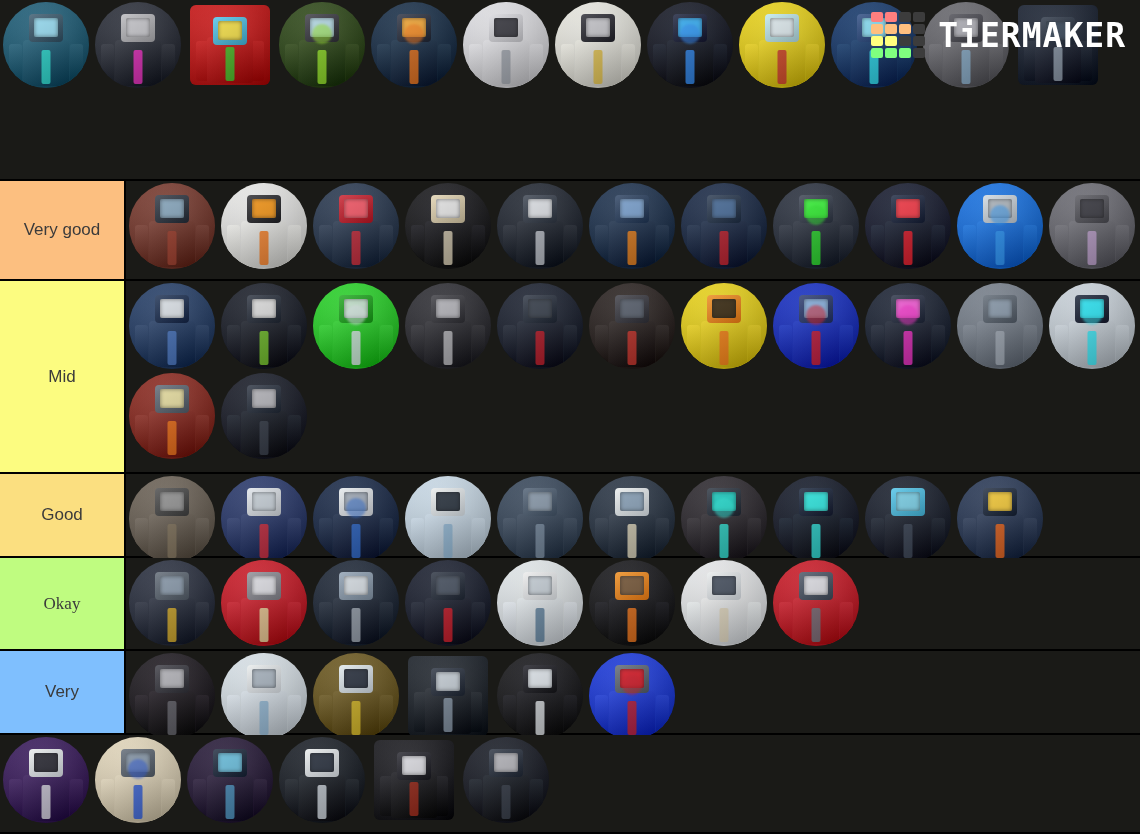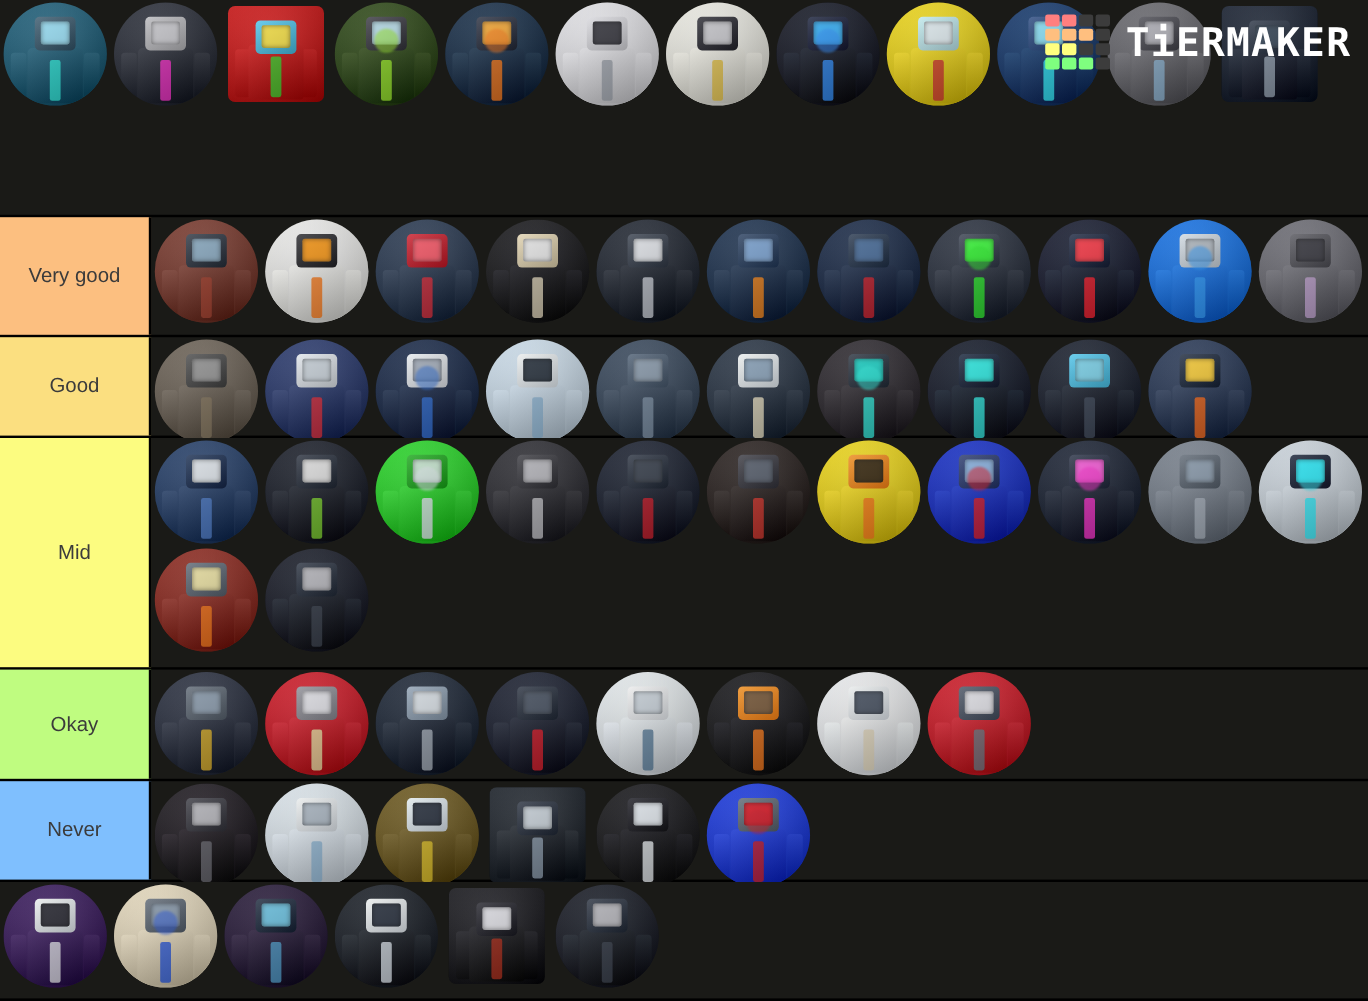--- a/index.html
+++ b/index.html
@@ -477,20 +477,252 @@
                 <div class="head" style="top: 12px; width: 34px; height: 28px; background: linear-gradient(150deg, rgb(105, 105, 112), rgb(55, 55, 62)); border-radius: 4px;">
                   <div class="screen" style="left: 5px; top: 4px; width: 24px; height: 19px; background: rgb(58, 58, 66); box-shadow: rgba(0, 0, 0, 0.55) 0px 0px 4px inset;"></div>
                 </div>
                 <div class="sheen"></div>
               </div>
             </div>
           </div>
         </div>
       </div>
     </div>
+    <div class="tier-row" style="height: 193px;">
+      <div class="tier-label" style="background: rgb(252, 252, 128);">
+        <span>Mid</span>
+      </div>
+      <div class="tier-items" style="background: rgb(26, 26, 23);">
+        <div class="item" title="blue-beast-cameraman">
+          <div class="thumb">
+            <div class="av">
+              <div class="circ" style="background: radial-gradient(circle at 50% 35%, rgb(56, 82, 124), rgb(10, 36, 78));">
+                <div class="armL" style="background: linear-gradient(rgb(48, 74, 116), rgb(8, 34, 76));"></div>
+                <div class="armR" style="background: linear-gradient(rgb(48, 74, 116), rgb(8, 34, 76));"></div>
+                <div class="torso" style="background: linear-gradient(160deg, rgb(52, 78, 120), rgb(4, 30, 72));">
+                  <div style="position: absolute; left: 50%; transform: translateX(-50%); bottom: 2px; width: 9px; height: 34px; border-radius: 2px; background: rgb(79, 127, 207); opacity: 0.85;"></div>
+                </div>
+                <div class="head" style="top: 12px; width: 34px; height: 28px; background: linear-gradient(150deg, rgb(46, 67, 102), rgb(0, 17, 52)); border-radius: 4px;">
+                  <div class="screen" style="left: 5px; top: 4px; width: 24px; height: 19px; background: rgb(232, 238, 244); box-shadow: rgba(0, 0, 0, 0.55) 0px 0px 4px inset;"></div>
+                </div>
+                <div class="sheen"></div>
+              </div>
+            </div>
+          </div>
+        </div>
+        <div class="item" title="green-pole-suit-man">
+          <div class="thumb">
+            <div class="av">
+              <div class="circ" style="background: radial-gradient(circle at 50% 35%, rgb(44, 49, 60), rgb(0, 3, 14));">
+                <div class="armL" style="background: linear-gradient(rgb(36, 41, 52), rgb(0, 1, 12));"></div>
+                <div class="armR" style="background: linear-gradient(rgb(36, 41, 52), rgb(0, 1, 12));"></div>
+                <div class="torso" style="background: linear-gradient(160deg, rgb(40, 45, 56), rgb(0, 0, 8));">
+                  <div style="position: absolute; left: 50%; transform: translateX(-50%); bottom: 2px; width: 9px; height: 34px; border-radius: 2px; background: rgb(127, 216, 44); opacity: 0.85;"></div>
+                </div>
+                <div class="head" style="top: 12px; width: 34px; height: 28px; background: linear-gradient(150deg, rgb(62, 69, 82), rgb(12, 19, 32)); border-radius: 4px;">
+                  <div class="screen" style="left: 5px; top: 4px; width: 24px; height: 19px; background: rgb(232, 232, 232); box-shadow: rgba(0, 0, 0, 0.55) 0px 0px 4px inset;"></div>
+                </div>
+                <div class="sheen"></div>
+              </div>
+            </div>
+          </div>
+        </div>
+        <div class="item" title="green-rocket-toilet">
+          <div class="thumb">
+            <div class="av">
+              <div class="circ" style="background: radial-gradient(circle at 50% 35%, rgb(60, 234, 60), rgb(14, 188, 14));">
+                <div class="armL" style="background: linear-gradient(rgb(52, 226, 52), rgb(12, 186, 12));"></div>
+                <div class="armR" style="background: linear-gradient(rgb(52, 226, 52), rgb(12, 186, 12));"></div>
+                <div class="torso" style="background: linear-gradient(160deg, rgb(56, 230, 56), rgb(8, 182, 8));">
+                  <div style="position: absolute; left: 50%; transform: translateX(-50%); bottom: 2px; width: 9px; height: 34px; border-radius: 2px; background: rgb(232, 240, 246); opacity: 0.85;"></div>
+                </div>
+                <div class="head" style="top: 12px; width: 34px; height: 28px; background: linear-gradient(150deg, rgb(50, 188, 50), rgb(0, 138, 0)); border-radius: 4px;">
+                  <div class="screen" style="left: 5px; top: 4px; width: 24px; height: 19px; background: rgb(207, 239, 216); box-shadow: rgba(0, 0, 0, 0.55) 0px 0px 4px inset;"></div>
+                </div>
+                <div class="glow" style="left: 50%; top: 22px; transform: translateX(-50%); width: 20px; height: 20px; background: rgb(232, 240, 246); opacity: 0.55;"></div>
+                <div class="sheen"></div>
+              </div>
+            </div>
+          </div>
+        </div>
+        <div class="item" title="static-screen-titan">
+          <div class="thumb">
+            <div class="av">
+              <div class="circ" style="background: radial-gradient(circle at 50% 35%, rgb(64, 64, 70), rgb(18, 18, 24));">
+                <div class="armL" style="background: linear-gradient(rgb(56, 56, 62), rgb(16, 16, 22));"></div>
+                <div class="armR" style="background: linear-gradient(rgb(56, 56, 62), rgb(16, 16, 22));"></div>
+                <div class="torso" style="background: linear-gradient(160deg, rgb(60, 60, 66), rgb(12, 12, 18));">
+                  <div style="position: absolute; left: 50%; transform: translateX(-50%); bottom: 2px; width: 9px; height: 34px; border-radius: 2px; background: rgb(200, 200, 204); opacity: 0.85;"></div>
+                </div>
+                <div class="head" style="top: 12px; width: 34px; height: 28px; background: linear-gradient(150deg, rgb(78, 78, 84), rgb(28, 28, 34)); border-radius: 4px;">
+                  <div class="screen noise" style="left: 5px; top: 4px; width: 24px; height: 19px; background: rgb(188, 188, 194); box-shadow: rgba(0, 0, 0, 0.55) 0px 0px 4px inset;"></div>
+                </div>
+                <div class="sheen"></div>
+              </div>
+            </div>
+          </div>
+        </div>
+        <div class="item" title="red-stripe-cameraman">
+          <div class="thumb">
+            <div class="av">
+              <div class="circ" style="background: radial-gradient(circle at 50% 35%, rgb(44, 51, 66), rgb(0, 5, 20));">
+                <div class="armL" style="background: linear-gradient(rgb(36, 43, 58), rgb(0, 3, 18));"></div>
+                <div class="armR" style="background: linear-gradient(rgb(36, 43, 58), rgb(0, 3, 18));"></div>
+                <div class="torso" style="background: linear-gradient(160deg, rgb(40, 47, 62), rgb(0, 0, 14));">
+                  <div style="position: absolute; left: 50%; transform: translateX(-50%); bottom: 2px; width: 9px; height: 34px; border-radius: 2px; background: rgb(208, 26, 40); opacity: 0.85;"></div>
+                </div>
+                <div class="head" style="top: 12px; width: 34px; height: 28px; background: linear-gradient(150deg, rgb(62, 70, 84), rgb(12, 20, 34)); border-radius: 4px;">
+                  <div class="screen" style="left: 5px; top: 4px; width: 24px; height: 19px; background: rgb(57, 65, 78); box-shadow: rgba(0, 0, 0, 0.55) 0px 0px 4px inset;"></div>
+                </div>
+                <div class="sheen"></div>
+              </div>
+            </div>
+          </div>
+        </div>
+        <div class="item" title="red-wing-tv-man">
+          <div class="thumb">
+            <div class="av">
+              <div class="circ" style="background: radial-gradient(circle at 50% 35%, rgb(60, 52, 50), rgb(14, 6, 4));">
+                <div class="armL" style="background: linear-gradient(rgb(52, 44, 42), rgb(12, 4, 2));"></div>
+                <div class="armR" style="background: linear-gradient(rgb(52, 44, 42), rgb(12, 4, 2));"></div>
+                <div class="torso" style="background: linear-gradient(160deg, rgb(56, 48, 46), rgb(8, 0, 0));">
+                  <div style="position: absolute; left: 50%; transform: translateX(-50%); bottom: 2px; width: 9px; height: 34px; border-radius: 2px; background: rgb(216, 52, 42); opacity: 0.85;"></div>
+                </div>
+                <div class="head" style="top: 12px; width: 34px; height: 28px; background: linear-gradient(150deg, rgb(78, 78, 86), rgb(28, 28, 36)); border-radius: 4px;">
+                  <div class="screen" style="left: 5px; top: 4px; width: 24px; height: 19px; background: rgb(90, 98, 112); box-shadow: rgba(0, 0, 0, 0.55) 0px 0px 4px inset;"></div>
+                </div>
+                <div class="sheen"></div>
+              </div>
+            </div>
+          </div>
+        </div>
+        <div class="item" title="pumpkin-head-speaker">
+          <div class="thumb">
+            <div class="av">
+              <div class="circ" style="background: radial-gradient(circle at 50% 35%, rgb(255, 234, 44), rgb(214, 188, 0));">
+                <div class="armL" style="background: linear-gradient(rgb(252, 226, 36), rgb(212, 186, 0));"></div>
+                <div class="armR" style="background: linear-gradient(rgb(252, 226, 36), rgb(212, 186, 0));"></div>
+                <div class="torso" style="background: linear-gradient(160deg, rgb(255, 230, 40), rgb(208, 182, 0));">
+                  <div style="position: absolute; left: 50%; transform: translateX(-50%); bottom: 2px; width: 9px; height: 34px; border-radius: 2px; background: rgb(255, 122, 24); opacity: 0.85;"></div>
+                </div>
+                <div class="head" style="top: 12px; width: 34px; height: 28px; background: linear-gradient(150deg, rgb(255, 158, 46), rgb(225, 108, 0)); border-radius: 4px;">
+                  <div class="screen" style="left: 5px; top: 4px; width: 24px; height: 19px; background: rgb(58, 42, 16); box-shadow: rgba(0, 0, 0, 0.55) 0px 0px 4px inset;"></div>
+                </div>
+                <div class="sheen"></div>
+              </div>
+            </div>
+          </div>
+        </div>
+        <div class="item" title="blue-red-tv-titan">
+          <div class="thumb">
+            <div class="av">
+              <div class="circ" style="background: radial-gradient(circle at 50% 35%, rgb(38, 66, 218), rgb(0, 20, 172));">
+                <div class="armL" style="background: linear-gradient(rgb(30, 58, 210), rgb(0, 18, 170));"></div>
+                <div class="armR" style="background: linear-gradient(rgb(30, 58, 210), rgb(0, 18, 170));"></div>
+                <div class="torso" style="background: linear-gradient(160deg, rgb(34, 62, 214), rgb(0, 14, 166));">
+                  <div style="position: absolute; left: 50%; transform: translateX(-50%); bottom: 2px; width: 9px; height: 34px; border-radius: 2px; background: rgb(224, 26, 40); opacity: 0.85;"></div>
+                </div>
+                <div class="head" style="top: 12px; width: 34px; height: 28px; background: linear-gradient(150deg, rgb(62, 78, 130), rgb(12, 28, 80)); border-radius: 4px;">
+                  <div class="screen" style="left: 5px; top: 4px; width: 24px; height: 19px; background: rgb(143, 184, 232); box-shadow: rgba(0, 0, 0, 0.55) 0px 0px 4px inset;"></div>
+                </div>
+                <div class="glow" style="left: 50%; top: 22px; transform: translateX(-50%); width: 20px; height: 20px; background: rgb(224, 26, 40); opacity: 0.55;"></div>
+                <div class="sheen"></div>
+              </div>
+            </div>
+          </div>
+        </div>
+        <div class="item" title="pink-glow-headphone-man">
+          <div class="thumb">
+            <div class="av">
+              <div class="circ" style="background: radial-gradient(circle at 50% 35%, rgb(46, 54, 71), rgb(0, 8, 25));">
+                <div class="armL" style="background: linear-gradient(rgb(38, 46, 63), rgb(0, 6, 23));"></div>
+                <div class="armR" style="background: linear-gradient(rgb(38, 46, 63), rgb(0, 6, 23));"></div>
+                <div class="torso" style="background: linear-gradient(160deg, rgb(42, 50, 67), rgb(0, 2, 19));">
+                  <div style="position: absolute; left: 50%; transform: translateX(-50%); bottom: 2px; width: 9px; height: 34px; border-radius: 2px; background: rgb(255, 47, 208); opacity: 0.85;"></div>
+                </div>
+                <div class="head" style="top: 12px; width: 34px; height: 28px; background: linear-gradient(150deg, rgb(60, 68, 88), rgb(10, 18, 38)); border-radius: 4px;">
+                  <div class="screen" style="left: 5px; top: 4px; width: 24px; height: 19px; background: rgb(255, 95, 224); box-shadow: rgba(0, 0, 0, 0.55) 0px 0px 4px inset;"></div>
+                </div>
+                <div class="glow" style="left: 50%; top: 22px; transform: translateX(-50%); width: 20px; height: 20px; background: rgb(255, 47, 208); opacity: 0.55;"></div>
+                <div class="sheen"></div>
+              </div>
+            </div>
+          </div>
+        </div>
+        <div class="item" title="grey-lens-cameraman">
+          <div class="thumb">
+            <div class="av">
+              <div class="circ" style="background: radial-gradient(circle at 50% 35%, rgb(140, 149, 161), rgb(94, 103, 115));">
+                <div class="armL" style="background: linear-gradient(rgb(132, 141, 153), rgb(92, 101, 113));"></div>
+                <div class="armR" style="background: linear-gradient(rgb(132, 141, 153), rgb(92, 101, 113));"></div>
+                <div class="torso" style="background: linear-gradient(160deg, rgb(136, 145, 157), rgb(88, 97, 109));">
+                  <div style="position: absolute; left: 50%; transform: translateX(-50%); bottom: 2px; width: 9px; height: 34px; border-radius: 2px; background: rgb(170, 180, 192); opacity: 0.85;"></div>
+                </div>
+                <div class="head" style="top: 12px; width: 34px; height: 28px; background: linear-gradient(150deg, rgb(114, 124, 136), rgb(64, 74, 86)); border-radius: 4px;">
+                  <div class="screen" style="left: 5px; top: 4px; width: 24px; height: 19px; background: rgb(143, 160, 178); box-shadow: rgba(0, 0, 0, 0.55) 0px 0px 4px inset;"></div>
+                </div>
+                <div class="sheen"></div>
+              </div>
+            </div>
+          </div>
+        </div>
+        <div class="item" title="cyan-core-titan">
+          <div class="thumb">
+            <div class="av">
+              <div class="circ" style="background: radial-gradient(circle at 50% 35%, rgb(225, 234, 242), rgb(179, 188, 196));">
+                <div class="armL" style="background: linear-gradient(rgb(217, 226, 234), rgb(177, 186, 194));"></div>
+                <div class="armR" style="background: linear-gradient(rgb(217, 226, 234), rgb(177, 186, 194));"></div>
+                <div class="torso" style="background: linear-gradient(160deg, rgb(221, 230, 238), rgb(173, 182, 190));">
+                  <div style="position: absolute; left: 50%; transform: translateX(-50%); bottom: 2px; width: 9px; height: 34px; border-radius: 2px; background: rgb(47, 240, 255); opacity: 0.85;"></div>
+                </div>
+                <div class="head" style="top: 12px; width: 34px; height: 28px; background: linear-gradient(150deg, rgb(42, 54, 74), rgb(0, 4, 24)); border-radius: 4px;">
+                  <div class="screen" style="left: 5px; top: 4px; width: 24px; height: 19px; background: rgb(47, 240, 255); box-shadow: rgba(0, 0, 0, 0.55) 0px 0px 4px inset;"></div>
+                </div>
+                <div class="glow" style="left: 50%; top: 22px; transform: translateX(-50%); width: 20px; height: 20px; background: rgb(47, 240, 255); opacity: 0.55;"></div>
+                <div class="sheen"></div>
+              </div>
+            </div>
+          </div>
+        </div>
+        <div class="item" title="orange-red-suit-cameraman">
+          <div class="thumb">
+            <div class="av">
+              <div class="circ" style="background: radial-gradient(circle at 50% 35%, rgb(160, 60, 50), rgb(114, 14, 4));">
+                <div class="armL" style="background: linear-gradient(rgb(152, 52, 42), rgb(112, 12, 2));"></div>
+                <div class="armR" style="background: linear-gradient(rgb(152, 52, 42), rgb(112, 12, 2));"></div>
+                <div class="torso" style="background: linear-gradient(160deg, rgb(156, 56, 46), rgb(108, 8, 0));">
+                  <div style="position: absolute; left: 50%; transform: translateX(-50%); bottom: 2px; width: 9px; height: 34px; border-radius: 2px; background: rgb(255, 122, 24); opacity: 0.85;"></div>
+                </div>
+                <div class="head" style="top: 12px; width: 34px; height: 28px; background: linear-gradient(150deg, rgb(114, 124, 136), rgb(64, 74, 86)); border-radius: 4px;">
+                  <div class="screen" style="left: 5px; top: 4px; width: 24px; height: 19px; background: rgb(242, 232, 168); box-shadow: rgba(0, 0, 0, 0.55) 0px 0px 4px inset;"></div>
+                </div>
+                <div class="sheen"></div>
+              </div>
+            </div>
+          </div>
+        </div>
+        <div class="item" title="dark-static-tv-man">
+          <div class="thumb">
+            <div class="av">
+              <div class="circ" style="background: radial-gradient(circle at 50% 35%, rgb(40, 46, 58), rgb(0, 0, 12));">
+                <div class="armL" style="background: linear-gradient(rgb(32, 38, 50), rgb(0, 0, 10));"></div>
+                <div class="armR" style="background: linear-gradient(rgb(32, 38, 50), rgb(0, 0, 10));"></div>
+                <div class="torso" style="background: linear-gradient(160deg, rgb(36, 42, 54), rgb(0, 0, 6));">
+                  <div style="position: absolute; left: 50%; transform: translateX(-50%); bottom: 2px; width: 9px; height: 34px; border-radius: 2px; background: rgb(57, 65, 78); opacity: 0.85;"></div>
+                </div>
+                <div class="head" style="top: 12px; width: 34px; height: 28px; background: linear-gradient(150deg, rgb(62, 70, 84), rgb(12, 20, 34)); border-radius: 4px;">
+                  <div class="screen noise" style="left: 5px; top: 4px; width: 24px; height: 19px; background: rgb(188, 188, 194); box-shadow: rgba(0, 0, 0, 0.55) 0px 0px 4px inset;"></div>
+                </div>
+                <div class="sheen"></div>
+              </div>
+            </div>
+          </div>
+        </div>
+      </div>
+    </div>
     <div class="tier-row" style="height: 84px;">
       <div class="tier-label" style="background: rgb(251, 223, 128);">
         <span>Good</span>
       </div>
       <div class="tier-items" style="background: rgb(26, 26, 23);">
         <div class="item" title="armored-camera-soldier">
           <div class="thumb">
             <div class="av">
               <div class="circ" style="background: radial-gradient(circle at 50% 35%, rgb(128, 118, 106), rgb(82, 72, 60));">
                 <div class="armL" style="background: linear-gradient(rgb(120, 110, 98), rgb(80, 70, 58));"></div>
@@ -656,254 +888,22 @@
                 <div class="head" style="top: 12px; width: 34px; height: 28px; background: linear-gradient(150deg, rgb(50, 62, 82), rgb(0, 12, 32)); border-radius: 4px;">
                   <div class="screen" style="left: 5px; top: 4px; width: 24px; height: 19px; background: rgb(255, 210, 58); box-shadow: rgba(0, 0, 0, 0.55) 0px 0px 4px inset;"></div>
                 </div>
                 <div class="sheen"></div>
               </div>
             </div>
           </div>
         </div>
       </div>
     </div>
-    <div class="tier-row" style="height: 193px;">
-      <div class="tier-label" style="background: rgb(252, 252, 128);">
-        <span>Mid</span>
-      </div>
-      <div class="tier-items" style="background: rgb(26, 26, 23);">
-        <div class="item" title="blue-beast-cameraman">
-          <div class="thumb">
-            <div class="av">
-              <div class="circ" style="background: radial-gradient(circle at 50% 35%, rgb(56, 82, 124), rgb(10, 36, 78));">
-                <div class="armL" style="background: linear-gradient(rgb(48, 74, 116), rgb(8, 34, 76));"></div>
-                <div class="armR" style="background: linear-gradient(rgb(48, 74, 116), rgb(8, 34, 76));"></div>
-                <div class="torso" style="background: linear-gradient(160deg, rgb(52, 78, 120), rgb(4, 30, 72));">
-                  <div style="position: absolute; left: 50%; transform: translateX(-50%); bottom: 2px; width: 9px; height: 34px; border-radius: 2px; background: rgb(79, 127, 207); opacity: 0.85;"></div>
-                </div>
-                <div class="head" style="top: 12px; width: 34px; height: 28px; background: linear-gradient(150deg, rgb(46, 67, 102), rgb(0, 17, 52)); border-radius: 4px;">
-                  <div class="screen" style="left: 5px; top: 4px; width: 24px; height: 19px; background: rgb(232, 238, 244); box-shadow: rgba(0, 0, 0, 0.55) 0px 0px 4px inset;"></div>
-                </div>
-                <div class="sheen"></div>
-              </div>
-            </div>
-          </div>
-        </div>
-        <div class="item" title="green-pole-suit-man">
-          <div class="thumb">
-            <div class="av">
-              <div class="circ" style="background: radial-gradient(circle at 50% 35%, rgb(44, 49, 60), rgb(0, 3, 14));">
-                <div class="armL" style="background: linear-gradient(rgb(36, 41, 52), rgb(0, 1, 12));"></div>
-                <div class="armR" style="background: linear-gradient(rgb(36, 41, 52), rgb(0, 1, 12));"></div>
-                <div class="torso" style="background: linear-gradient(160deg, rgb(40, 45, 56), rgb(0, 0, 8));">
-                  <div style="position: absolute; left: 50%; transform: translateX(-50%); bottom: 2px; width: 9px; height: 34px; border-radius: 2px; background: rgb(127, 216, 44); opacity: 0.85;"></div>
-                </div>
-                <div class="head" style="top: 12px; width: 34px; height: 28px; background: linear-gradient(150deg, rgb(62, 69, 82), rgb(12, 19, 32)); border-radius: 4px;">
-                  <div class="screen" style="left: 5px; top: 4px; width: 24px; height: 19px; background: rgb(232, 232, 232); box-shadow: rgba(0, 0, 0, 0.55) 0px 0px 4px inset;"></div>
-                </div>
-                <div class="sheen"></div>
-              </div>
-            </div>
-          </div>
-        </div>
-        <div class="item" title="green-rocket-toilet">
-          <div class="thumb">
-            <div class="av">
-              <div class="circ" style="background: radial-gradient(circle at 50% 35%, rgb(60, 234, 60), rgb(14, 188, 14));">
-                <div class="armL" style="background: linear-gradient(rgb(52, 226, 52), rgb(12, 186, 12));"></div>
-                <div class="armR" style="background: linear-gradient(rgb(52, 226, 52), rgb(12, 186, 12));"></div>
-                <div class="torso" style="background: linear-gradient(160deg, rgb(56, 230, 56), rgb(8, 182, 8));">
-                  <div style="position: absolute; left: 50%; transform: translateX(-50%); bottom: 2px; width: 9px; height: 34px; border-radius: 2px; background: rgb(232, 240, 246); opacity: 0.85;"></div>
-                </div>
-                <div class="head" style="top: 12px; width: 34px; height: 28px; background: linear-gradient(150deg, rgb(50, 188, 50), rgb(0, 138, 0)); border-radius: 4px;">
-                  <div class="screen" style="left: 5px; top: 4px; width: 24px; height: 19px; background: rgb(207, 239, 216); box-shadow: rgba(0, 0, 0, 0.55) 0px 0px 4px inset;"></div>
-                </div>
-                <div class="glow" style="left: 50%; top: 22px; transform: translateX(-50%); width: 20px; height: 20px; background: rgb(232, 240, 246); opacity: 0.55;"></div>
-                <div class="sheen"></div>
-              </div>
-            </div>
-          </div>
-        </div>
-        <div class="item" title="static-screen-titan">
-          <div class="thumb">
-            <div class="av">
-              <div class="circ" style="background: radial-gradient(circle at 50% 35%, rgb(64, 64, 70), rgb(18, 18, 24));">
-                <div class="armL" style="background: linear-gradient(rgb(56, 56, 62), rgb(16, 16, 22));"></div>
-                <div class="armR" style="background: linear-gradient(rgb(56, 56, 62), rgb(16, 16, 22));"></div>
-                <div class="torso" style="background: linear-gradient(160deg, rgb(60, 60, 66), rgb(12, 12, 18));">
-                  <div style="position: absolute; left: 50%; transform: translateX(-50%); bottom: 2px; width: 9px; height: 34px; border-radius: 2px; background: rgb(200, 200, 204); opacity: 0.85;"></div>
-                </div>
-                <div class="head" style="top: 12px; width: 34px; height: 28px; background: linear-gradient(150deg, rgb(78, 78, 84), rgb(28, 28, 34)); border-radius: 4px;">
-                  <div class="screen noise" style="left: 5px; top: 4px; width: 24px; height: 19px; background: rgb(188, 188, 194); box-shadow: rgba(0, 0, 0, 0.55) 0px 0px 4px inset;"></div>
-                </div>
-                <div class="sheen"></div>
-              </div>
-            </div>
-          </div>
-        </div>
-        <div class="item" title="red-stripe-cameraman">
-          <div class="thumb">
-            <div class="av">
-              <div class="circ" style="background: radial-gradient(circle at 50% 35%, rgb(44, 51, 66), rgb(0, 5, 20));">
-                <div class="armL" style="background: linear-gradient(rgb(36, 43, 58), rgb(0, 3, 18));"></div>
-                <div class="armR" style="background: linear-gradient(rgb(36, 43, 58), rgb(0, 3, 18));"></div>
-                <div class="torso" style="background: linear-gradient(160deg, rgb(40, 47, 62), rgb(0, 0, 14));">
-                  <div style="position: absolute; left: 50%; transform: translateX(-50%); bottom: 2px; width: 9px; height: 34px; border-radius: 2px; background: rgb(208, 26, 40); opacity: 0.85;"></div>
-                </div>
-                <div class="head" style="top: 12px; width: 34px; height: 28px; background: linear-gradient(150deg, rgb(62, 70, 84), rgb(12, 20, 34)); border-radius: 4px;">
-                  <div class="screen" style="left: 5px; top: 4px; width: 24px; height: 19px; background: rgb(57, 65, 78); box-shadow: rgba(0, 0, 0, 0.55) 0px 0px 4px inset;"></div>
-                </div>
-                <div class="sheen"></div>
-              </div>
-            </div>
-          </div>
-        </div>
-        <div class="item" title="red-wing-tv-man">
-          <div class="thumb">
-            <div class="av">
-              <div class="circ" style="background: radial-gradient(circle at 50% 35%, rgb(60, 52, 50), rgb(14, 6, 4));">
-                <div class="armL" style="background: linear-gradient(rgb(52, 44, 42), rgb(12, 4, 2));"></div>
-                <div class="armR" style="background: linear-gradient(rgb(52, 44, 42), rgb(12, 4, 2));"></div>
-                <div class="torso" style="background: linear-gradient(160deg, rgb(56, 48, 46), rgb(8, 0, 0));">
-                  <div style="position: absolute; left: 50%; transform: translateX(-50%); bottom: 2px; width: 9px; height: 34px; border-radius: 2px; background: rgb(216, 52, 42); opacity: 0.85;"></div>
-                </div>
-                <div class="head" style="top: 12px; width: 34px; height: 28px; background: linear-gradient(150deg, rgb(78, 78, 86), rgb(28, 28, 36)); border-radius: 4px;">
-                  <div class="screen" style="left: 5px; top: 4px; width: 24px; height: 19px; background: rgb(90, 98, 112); box-shadow: rgba(0, 0, 0, 0.55) 0px 0px 4px inset;"></div>
-                </div>
-                <div class="sheen"></div>
-              </div>
-            </div>
-          </div>
-        </div>
-        <div class="item" title="pumpkin-head-speaker">
-          <div class="thumb">
-            <div class="av">
-              <div class="circ" style="background: radial-gradient(circle at 50% 35%, rgb(255, 234, 44), rgb(214, 188, 0));">
-                <div class="armL" style="background: linear-gradient(rgb(252, 226, 36), rgb(212, 186, 0));"></div>
-                <div class="armR" style="background: linear-gradient(rgb(252, 226, 36), rgb(212, 186, 0));"></div>
-                <div class="torso" style="background: linear-gradient(160deg, rgb(255, 230, 40), rgb(208, 182, 0));">
-                  <div style="position: absolute; left: 50%; transform: translateX(-50%); bottom: 2px; width: 9px; height: 34px; border-radius: 2px; background: rgb(255, 122, 24); opacity: 0.85;"></div>
-                </div>
-                <div class="head" style="top: 12px; width: 34px; height: 28px; background: linear-gradient(150deg, rgb(255, 158, 46), rgb(225, 108, 0)); border-radius: 4px;">
-                  <div class="screen" style="left: 5px; top: 4px; width: 24px; height: 19px; background: rgb(58, 42, 16); box-shadow: rgba(0, 0, 0, 0.55) 0px 0px 4px inset;"></div>
-                </div>
-                <div class="sheen"></div>
-              </div>
-            </div>
-          </div>
-        </div>
-        <div class="item" title="blue-red-tv-titan">
-          <div class="thumb">
-            <div class="av">
-              <div class="circ" style="background: radial-gradient(circle at 50% 35%, rgb(38, 66, 218), rgb(0, 20, 172));">
-                <div class="armL" style="background: linear-gradient(rgb(30, 58, 210), rgb(0, 18, 170));"></div>
-                <div class="armR" style="background: linear-gradient(rgb(30, 58, 210), rgb(0, 18, 170));"></div>
-                <div class="torso" style="background: linear-gradient(160deg, rgb(34, 62, 214), rgb(0, 14, 166));">
-                  <div style="position: absolute; left: 50%; transform: translateX(-50%); bottom: 2px; width: 9px; height: 34px; border-radius: 2px; background: rgb(224, 26, 40); opacity: 0.85;"></div>
-                </div>
-                <div class="head" style="top: 12px; width: 34px; height: 28px; background: linear-gradient(150deg, rgb(62, 78, 130), rgb(12, 28, 80)); border-radius: 4px;">
-                  <div class="screen" style="left: 5px; top: 4px; width: 24px; height: 19px; background: rgb(143, 184, 232); box-shadow: rgba(0, 0, 0, 0.55) 0px 0px 4px inset;"></div>
-                </div>
-                <div class="glow" style="left: 50%; top: 22px; transform: translateX(-50%); width: 20px; height: 20px; background: rgb(224, 26, 40); opacity: 0.55;"></div>
-                <div class="sheen"></div>
-              </div>
-            </div>
-          </div>
-        </div>
-        <div class="item" title="pink-glow-headphone-man">
-          <div class="thumb">
-            <div class="av">
-              <div class="circ" style="background: radial-gradient(circle at 50% 35%, rgb(46, 54, 71), rgb(0, 8, 25));">
-                <div class="armL" style="background: linear-gradient(rgb(38, 46, 63), rgb(0, 6, 23));"></div>
-                <div class="armR" style="background: linear-gradient(rgb(38, 46, 63), rgb(0, 6, 23));"></div>
-                <div class="torso" style="background: linear-gradient(160deg, rgb(42, 50, 67), rgb(0, 2, 19));">
-                  <div style="position: absolute; left: 50%; transform: translateX(-50%); bottom: 2px; width: 9px; height: 34px; border-radius: 2px; background: rgb(255, 47, 208); opacity: 0.85;"></div>
-                </div>
-                <div class="head" style="top: 12px; width: 34px; height: 28px; background: linear-gradient(150deg, rgb(60, 68, 88), rgb(10, 18, 38)); border-radius: 4px;">
-                  <div class="screen" style="left: 5px; top: 4px; width: 24px; height: 19px; background: rgb(255, 95, 224); box-shadow: rgba(0, 0, 0, 0.55) 0px 0px 4px inset;"></div>
-                </div>
-                <div class="glow" style="left: 50%; top: 22px; transform: translateX(-50%); width: 20px; height: 20px; background: rgb(255, 47, 208); opacity: 0.55;"></div>
-                <div class="sheen"></div>
-              </div>
-            </div>
-          </div>
-        </div>
-        <div class="item" title="grey-lens-cameraman">
-          <div class="thumb">
-            <div class="av">
-              <div class="circ" style="background: radial-gradient(circle at 50% 35%, rgb(140, 149, 161), rgb(94, 103, 115));">
-                <div class="armL" style="background: linear-gradient(rgb(132, 141, 153), rgb(92, 101, 113));"></div>
-                <div class="armR" style="background: linear-gradient(rgb(132, 141, 153), rgb(92, 101, 113));"></div>
-                <div class="torso" style="background: linear-gradient(160deg, rgb(136, 145, 157), rgb(88, 97, 109));">
-                  <div style="position: absolute; left: 50%; transform: translateX(-50%); bottom: 2px; width: 9px; height: 34px; border-radius: 2px; background: rgb(170, 180, 192); opacity: 0.85;"></div>
-                </div>
-                <div class="head" style="top: 12px; width: 34px; height: 28px; background: linear-gradient(150deg, rgb(114, 124, 136), rgb(64, 74, 86)); border-radius: 4px;">
-                  <div class="screen" style="left: 5px; top: 4px; width: 24px; height: 19px; background: rgb(143, 160, 178); box-shadow: rgba(0, 0, 0, 0.55) 0px 0px 4px inset;"></div>
-                </div>
-                <div class="sheen"></div>
-              </div>
-            </div>
-          </div>
-        </div>
-        <div class="item" title="cyan-core-titan">
-          <div class="thumb">
-            <div class="av">
-              <div class="circ" style="background: radial-gradient(circle at 50% 35%, rgb(225, 234, 242), rgb(179, 188, 196));">
-                <div class="armL" style="background: linear-gradient(rgb(217, 226, 234), rgb(177, 186, 194));"></div>
-                <div class="armR" style="background: linear-gradient(rgb(217, 226, 234), rgb(177, 186, 194));"></div>
-                <div class="torso" style="background: linear-gradient(160deg, rgb(221, 230, 238), rgb(173, 182, 190));">
-                  <div style="position: absolute; left: 50%; transform: translateX(-50%); bottom: 2px; width: 9px; height: 34px; border-radius: 2px; background: rgb(47, 240, 255); opacity: 0.85;"></div>
-                </div>
-                <div class="head" style="top: 12px; width: 34px; height: 28px; background: linear-gradient(150deg, rgb(42, 54, 74), rgb(0, 4, 24)); border-radius: 4px;">
-                  <div class="screen" style="left: 5px; top: 4px; width: 24px; height: 19px; background: rgb(47, 240, 255); box-shadow: rgba(0, 0, 0, 0.55) 0px 0px 4px inset;"></div>
-                </div>
-                <div class="glow" style="left: 50%; top: 22px; transform: translateX(-50%); width: 20px; height: 20px; background: rgb(47, 240, 255); opacity: 0.55;"></div>
-                <div class="sheen"></div>
-              </div>
-            </div>
-          </div>
-        </div>
-        <div class="item" title="orange-red-suit-cameraman">
-          <div class="thumb">
-            <div class="av">
-              <div class="circ" style="background: radial-gradient(circle at 50% 35%, rgb(160, 60, 50), rgb(114, 14, 4));">
-                <div class="armL" style="background: linear-gradient(rgb(152, 52, 42), rgb(112, 12, 2));"></div>
-                <div class="armR" style="background: linear-gradient(rgb(152, 52, 42), rgb(112, 12, 2));"></div>
-                <div class="torso" style="background: linear-gradient(160deg, rgb(156, 56, 46), rgb(108, 8, 0));">
-                  <div style="position: absolute; left: 50%; transform: translateX(-50%); bottom: 2px; width: 9px; height: 34px; border-radius: 2px; background: rgb(255, 122, 24); opacity: 0.85;"></div>
-                </div>
-                <div class="head" style="top: 12px; width: 34px; height: 28px; background: linear-gradient(150deg, rgb(114, 124, 136), rgb(64, 74, 86)); border-radius: 4px;">
-                  <div class="screen" style="left: 5px; top: 4px; width: 24px; height: 19px; background: rgb(242, 232, 168); box-shadow: rgba(0, 0, 0, 0.55) 0px 0px 4px inset;"></div>
-                </div>
-                <div class="sheen"></div>
-              </div>
-            </div>
-          </div>
-        </div>
-        <div class="item" title="dark-static-tv-man">
-          <div class="thumb">
-            <div class="av">
-              <div class="circ" style="background: radial-gradient(circle at 50% 35%, rgb(40, 46, 58), rgb(0, 0, 12));">
-                <div class="armL" style="background: linear-gradient(rgb(32, 38, 50), rgb(0, 0, 10));"></div>
-                <div class="armR" style="background: linear-gradient(rgb(32, 38, 50), rgb(0, 0, 10));"></div>
-                <div class="torso" style="background: linear-gradient(160deg, rgb(36, 42, 54), rgb(0, 0, 6));">
-                  <div style="position: absolute; left: 50%; transform: translateX(-50%); bottom: 2px; width: 9px; height: 34px; border-radius: 2px; background: rgb(57, 65, 78); opacity: 0.85;"></div>
-                </div>
-                <div class="head" style="top: 12px; width: 34px; height: 28px; background: linear-gradient(150deg, rgb(62, 70, 84), rgb(12, 20, 34)); border-radius: 4px;">
-                  <div class="screen noise" style="left: 5px; top: 4px; width: 24px; height: 19px; background: rgb(188, 188, 194); box-shadow: rgba(0, 0, 0, 0.55) 0px 0px 4px inset;"></div>
-                </div>
-                <div class="sheen"></div>
-              </div>
-            </div>
-          </div>
-        </div>
-      </div>
-    </div>
     <div class="tier-row" style="height: 93px;">
-      <div class="tier-label" style="background: rgb(191, 252, 128);">
+      <div class="tier-label" style="background: rgb(191, 252, 128); font-family: Liberation Serif, serif;">
         <span>Okay</span>
       </div>
       <div class="tier-items" style="background: rgb(26, 26, 23);">
         <div class="item" title="gold-suit-cameraman">
           <div class="thumb">
             <div class="av">
               <div class="circ" style="background: radial-gradient(circle at 50% 35%, rgb(60, 66, 82), rgb(14, 20, 36));">
                 <div class="armL" style="background: linear-gradient(rgb(52, 58, 74), rgb(12, 18, 34));"></div>
                 <div class="armR" style="background: linear-gradient(rgb(52, 58, 74), rgb(12, 18, 34));"></div>
                 <div class="torso" style="background: linear-gradient(160deg, rgb(56, 62, 78), rgb(8, 14, 30));">
@@ -1033,21 +1033,21 @@
                 </div>
                 <div class="sheen"></div>
               </div>
             </div>
           </div>
         </div>
       </div>
     </div>
     <div class="tier-row" style="height: 84px;">
       <div class="tier-label" style="background: rgb(127, 191, 254);">
-        <span>Never</span>
+        <span>Very</span>
       </div>
       <div class="tier-items" style="background: rgb(26, 26, 23);">
         <div class="item" title="static-tv-man-basic">
           <div class="thumb">
             <div class="av">
               <div class="circ" style="background: radial-gradient(circle at 50% 35%, rgb(48, 42, 50), rgb(2, 0, 4));">
                 <div class="armL" style="background: linear-gradient(rgb(40, 34, 42), rgb(0, 0, 2));"></div>
                 <div class="armR" style="background: linear-gradient(rgb(40, 34, 42), rgb(0, 0, 2));"></div>
                 <div class="torso" style="background: linear-gradient(160deg, rgb(44, 38, 46), rgb(0, 0, 0));">
                   <div style="position: absolute; left: 50%; transform: translateX(-50%); bottom: 2px; width: 9px; height: 34px; border-radius: 2px; background: rgb(106, 106, 114); opacity: 0.85;"></div>

